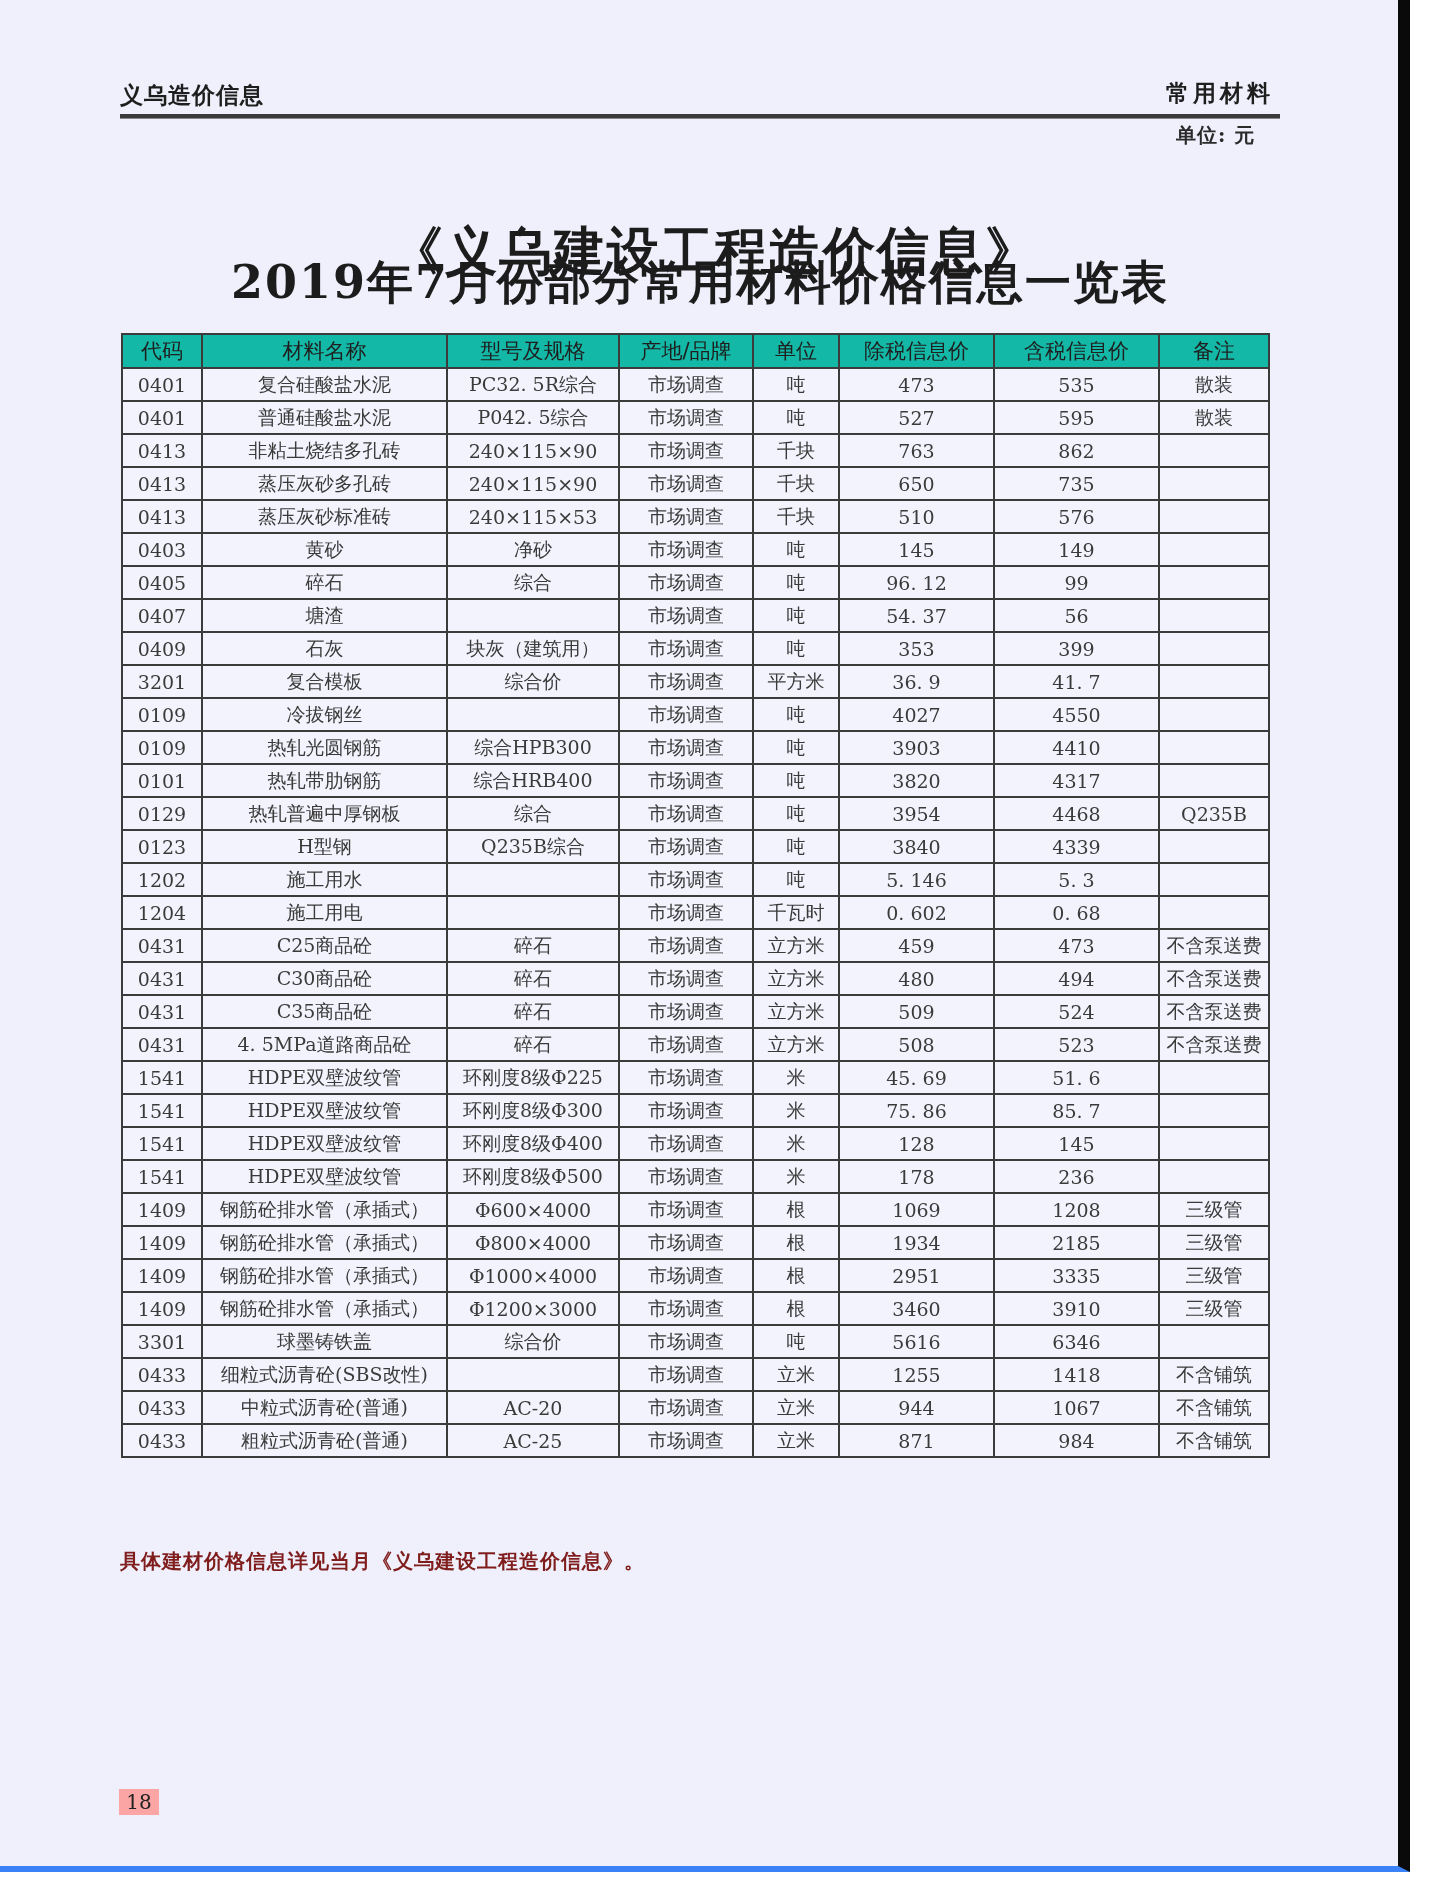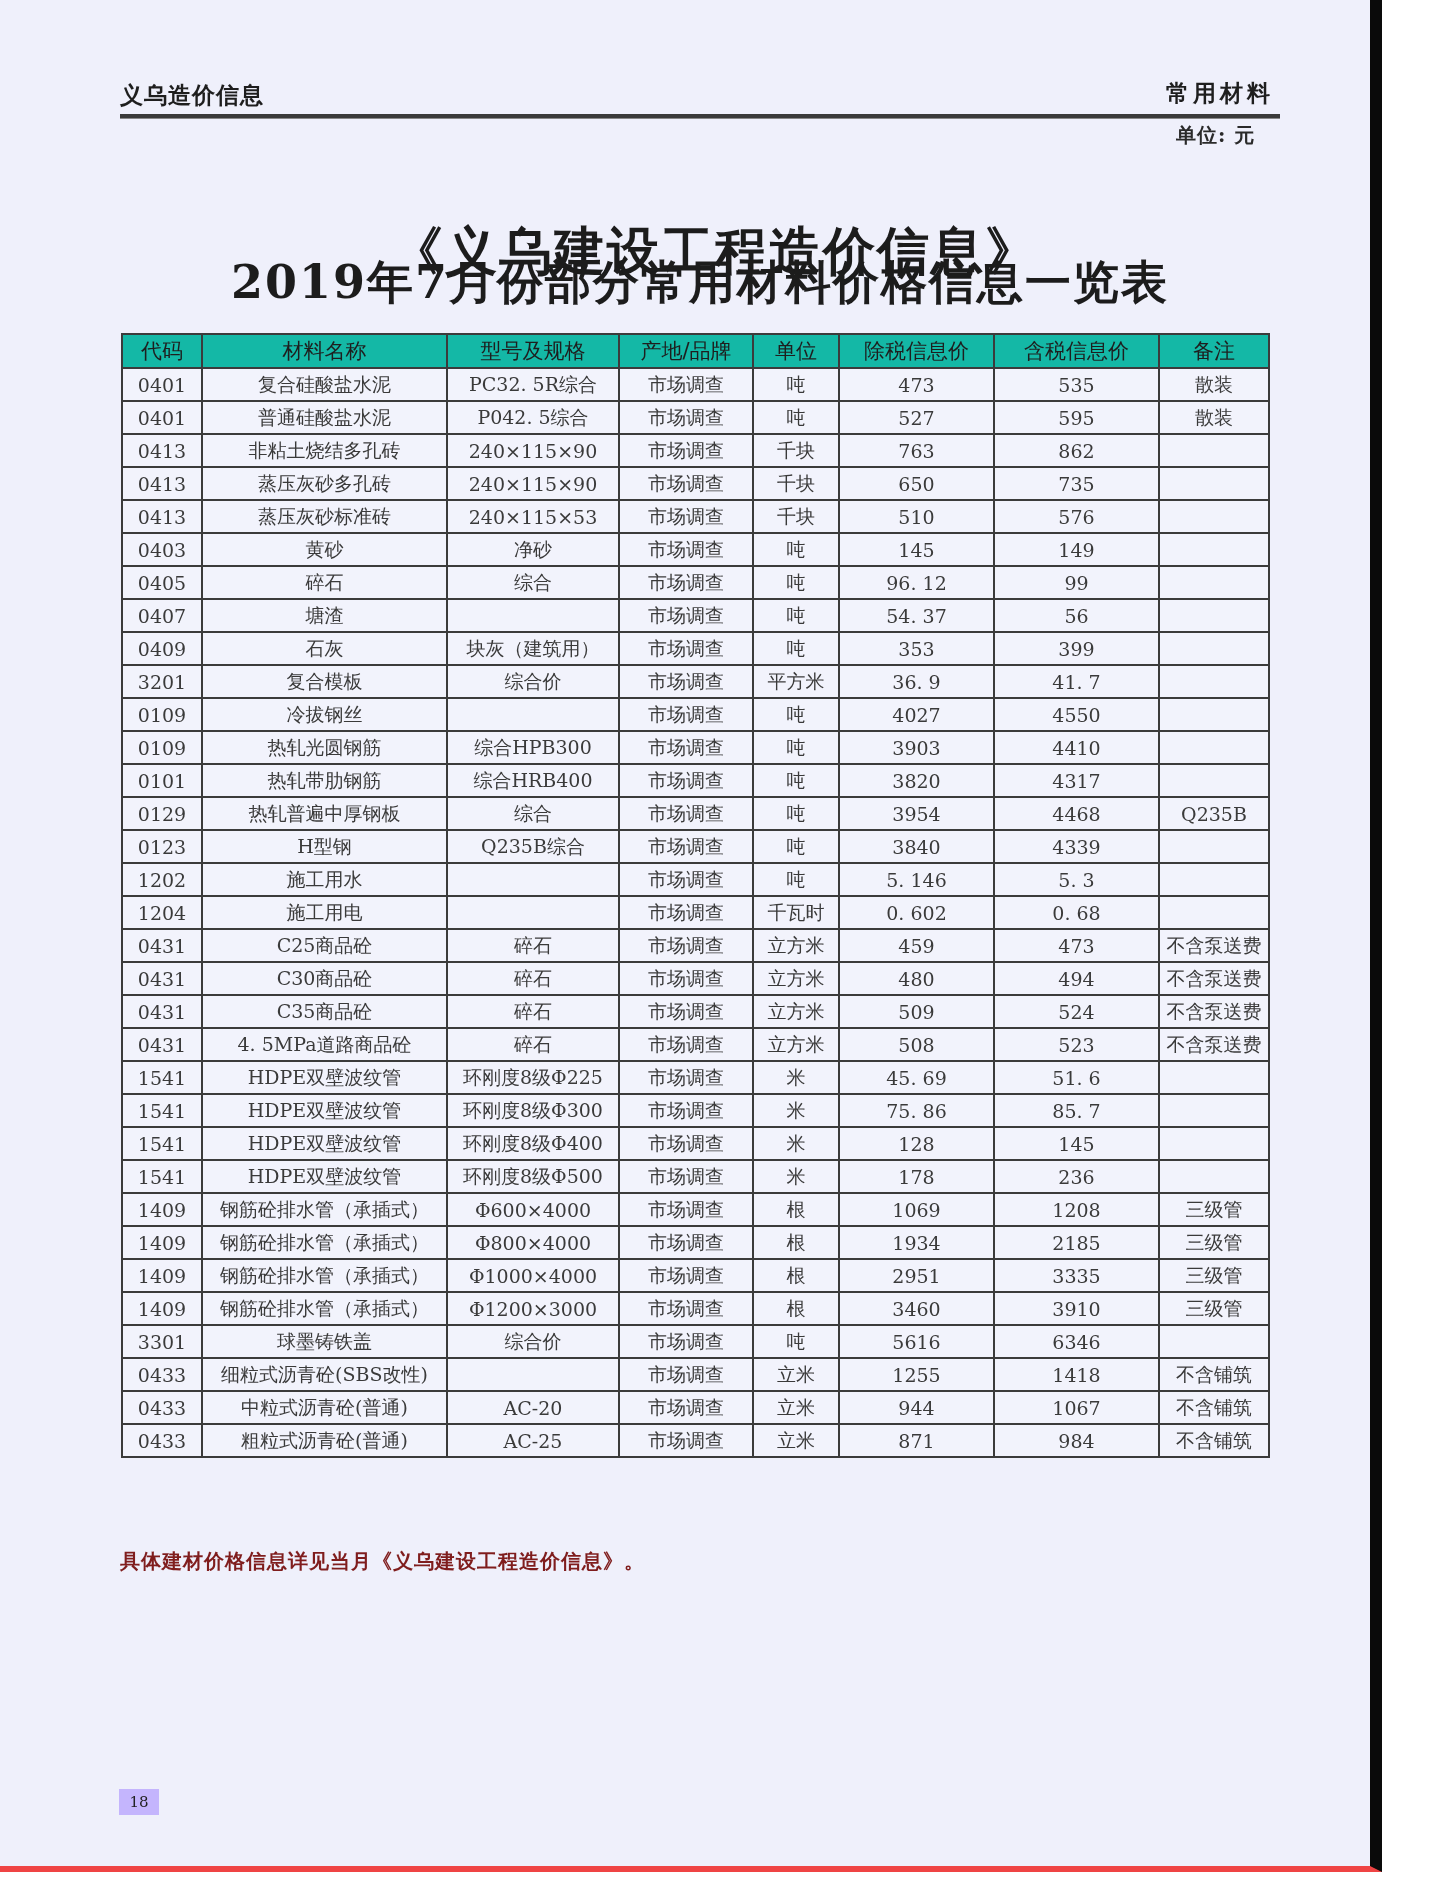--- a/index.html
+++ b/index.html
@@ -6,21 +6,22 @@
   body {
     width: 1447px; height: 1895px; position: relative; overflow: hidden;
     background: #ffffff;
     font-family: "DejaVu Serif", "Liberation Serif", serif;
     color: #2a2a2a;
   }
   .page {
     position: absolute; left: 0; top: 0; width: 1370px; height: 1866px;
     background: #eff0fb;
     border-right: 12px solid #0a0a0a;
-    border-bottom: 6px solid #ef4444;
+    border-bottom: 6px solid #3b82f6;
+    padding-left: 28px;
   }
   .running-head-left {
     position: absolute; left: 120px; top: 80px;
     font-family: "DejaVu Sans", sans-serif; font-weight: bold; font-size: 23px;
     color: #1e1e1e; letter-spacing: 1px;
   }
   .running-head-right {
     position: absolute; left: 1166px; top: 78px;
     font-family: "DejaVu Sans", sans-serif; font-weight: bold; font-size: 23px;
     color: #1e1e1e; letter-spacing: 4px;
@@ -58,21 +59,21 @@
     height: 31px; font-size: 19px; color: #3a3a3a; background: #f2f3fc;
   }
   .price-table td.remark { font-size: 19px; }
   .footnote {
     position: absolute; left: 120px; top: 1548px;
     font-family: "DejaVu Sans", sans-serif; font-weight: bold; font-size: 20px;
     color: #7f1d1d; letter-spacing: 1px;
   }
   .page-number {
     position: absolute; left: 119px; top: 1789px; width: 40px; height: 26px;
-    background: #c4b5fd; font-size: 15px; color: #222; text-align: center; line-height: 26px;
+    background: #fca5a5; font-size: 20px; color: #222; text-align: center; line-height: 26px;
   }
 </style>
 </head>
 <body>
 
 <div class="page">
   <div class="running-head-left">义乌造价信息</div>
   <div class="running-head-right">常用材料</div>
   <div class="head-rule"></div>
   <div class="unit-label">单位: 元</div>

